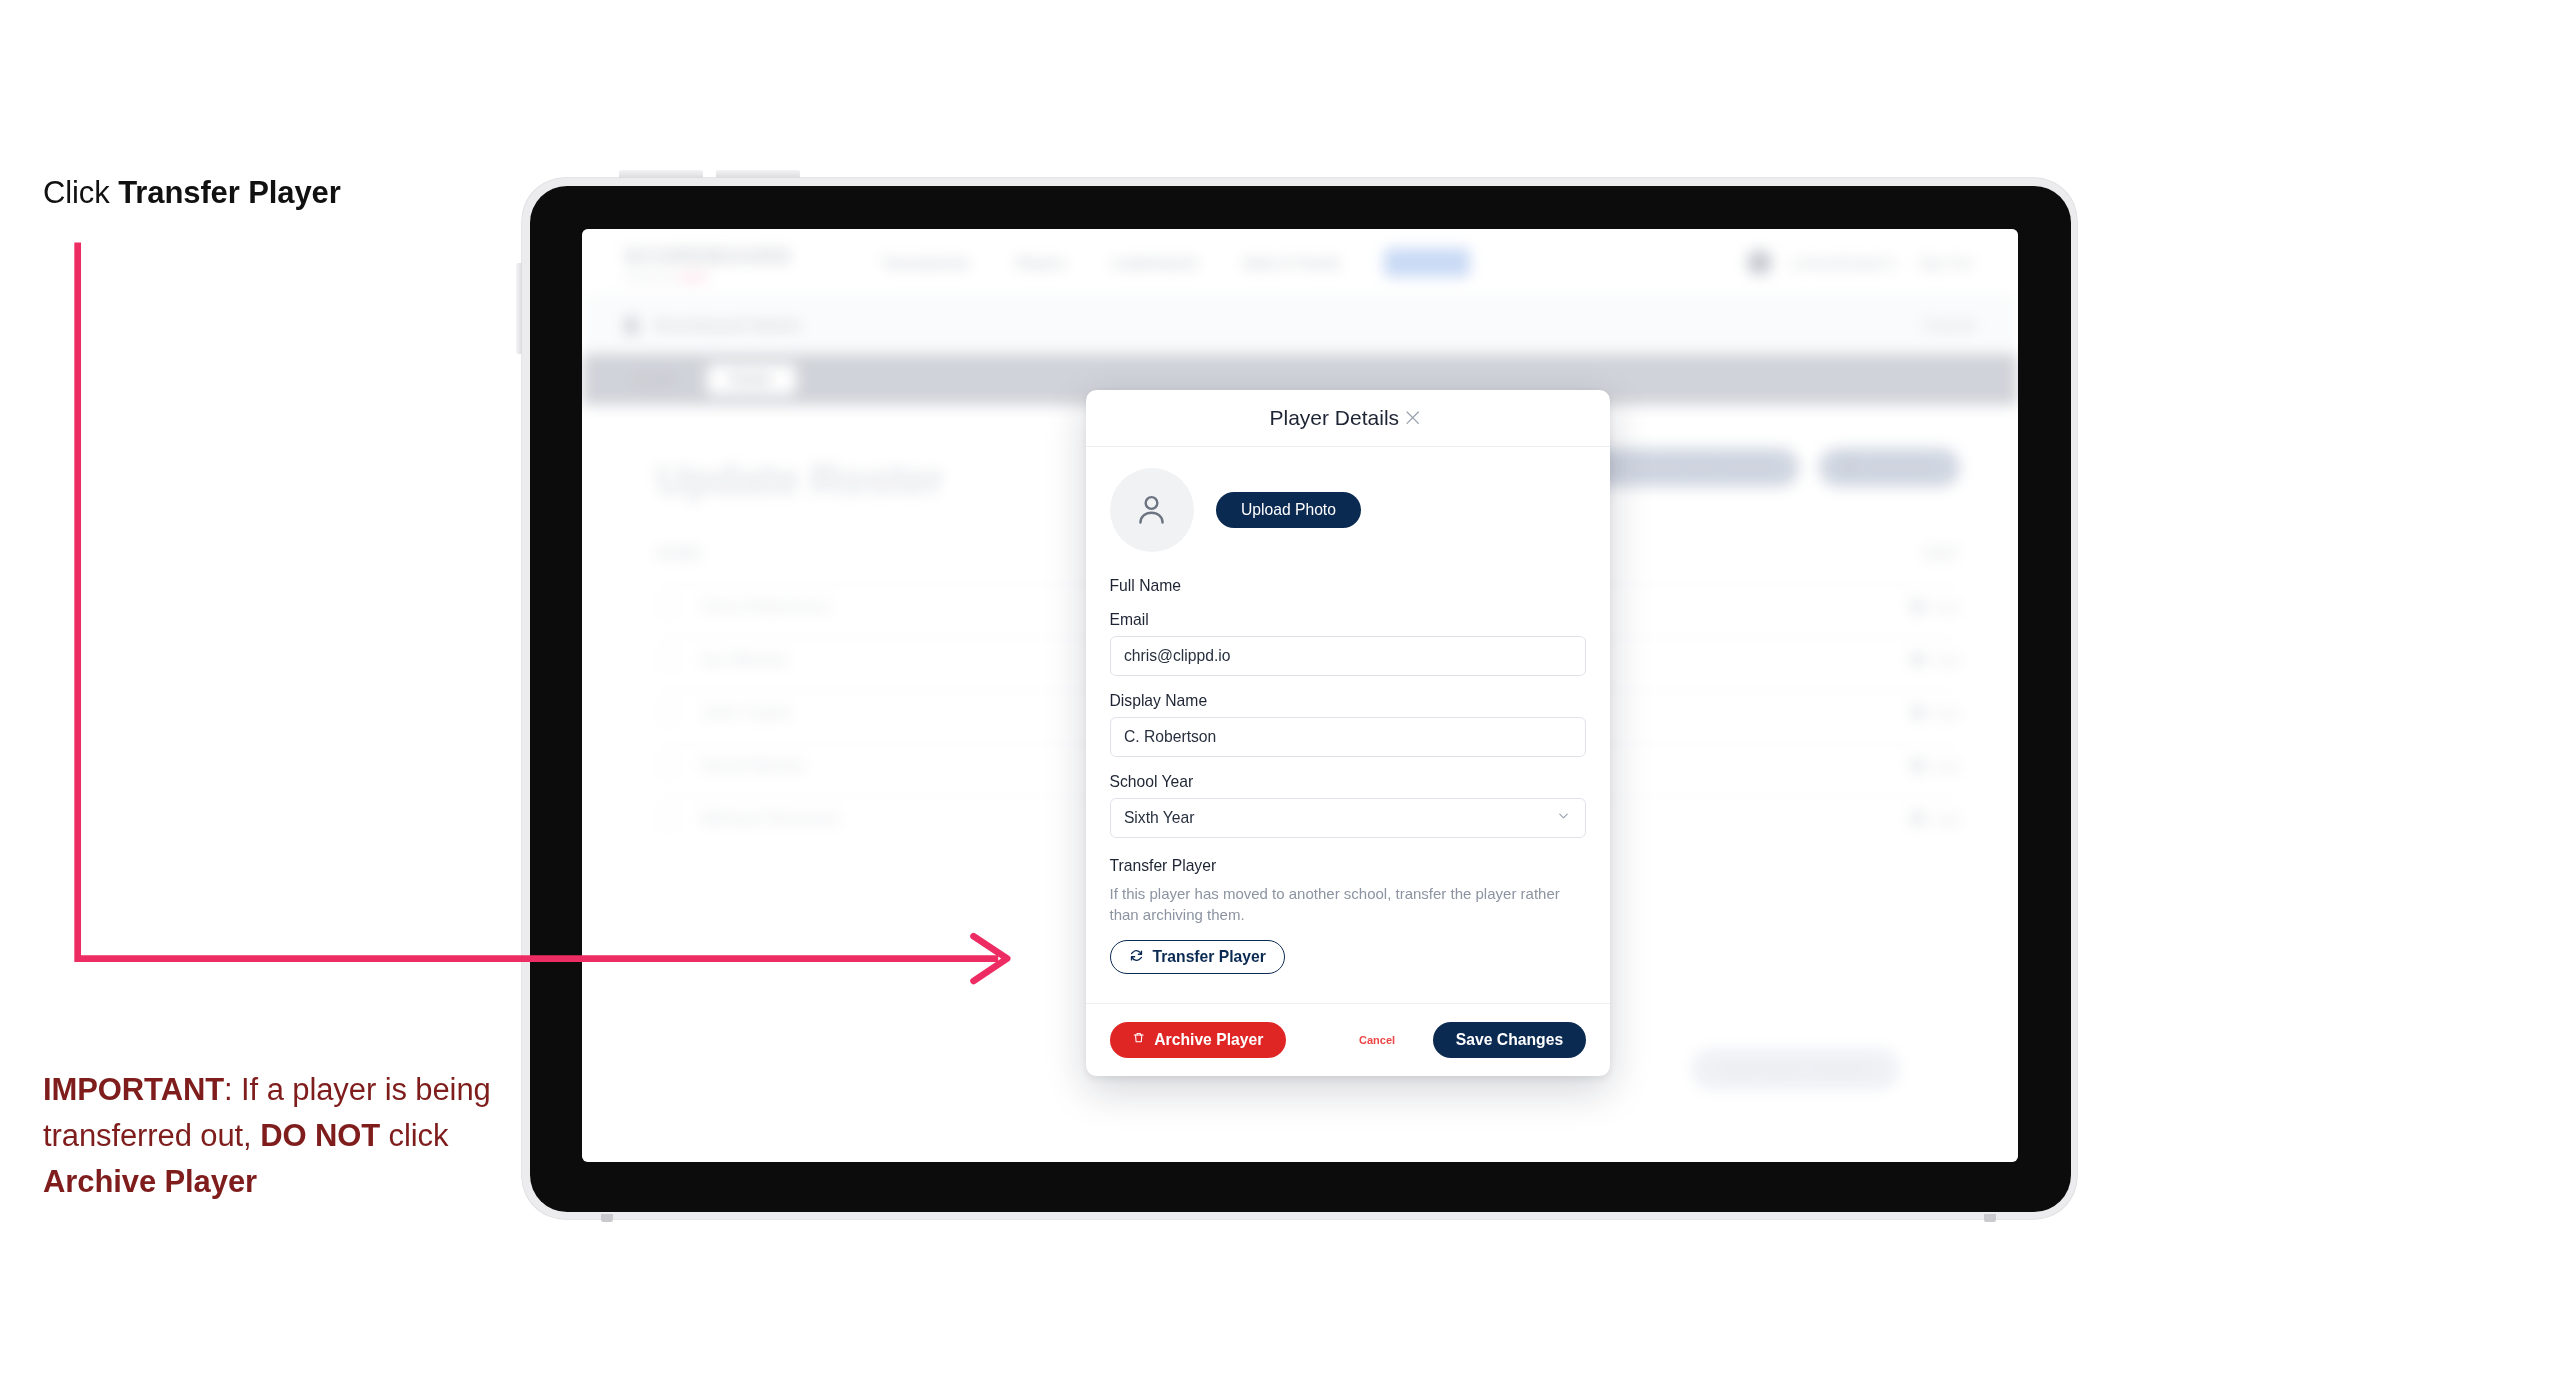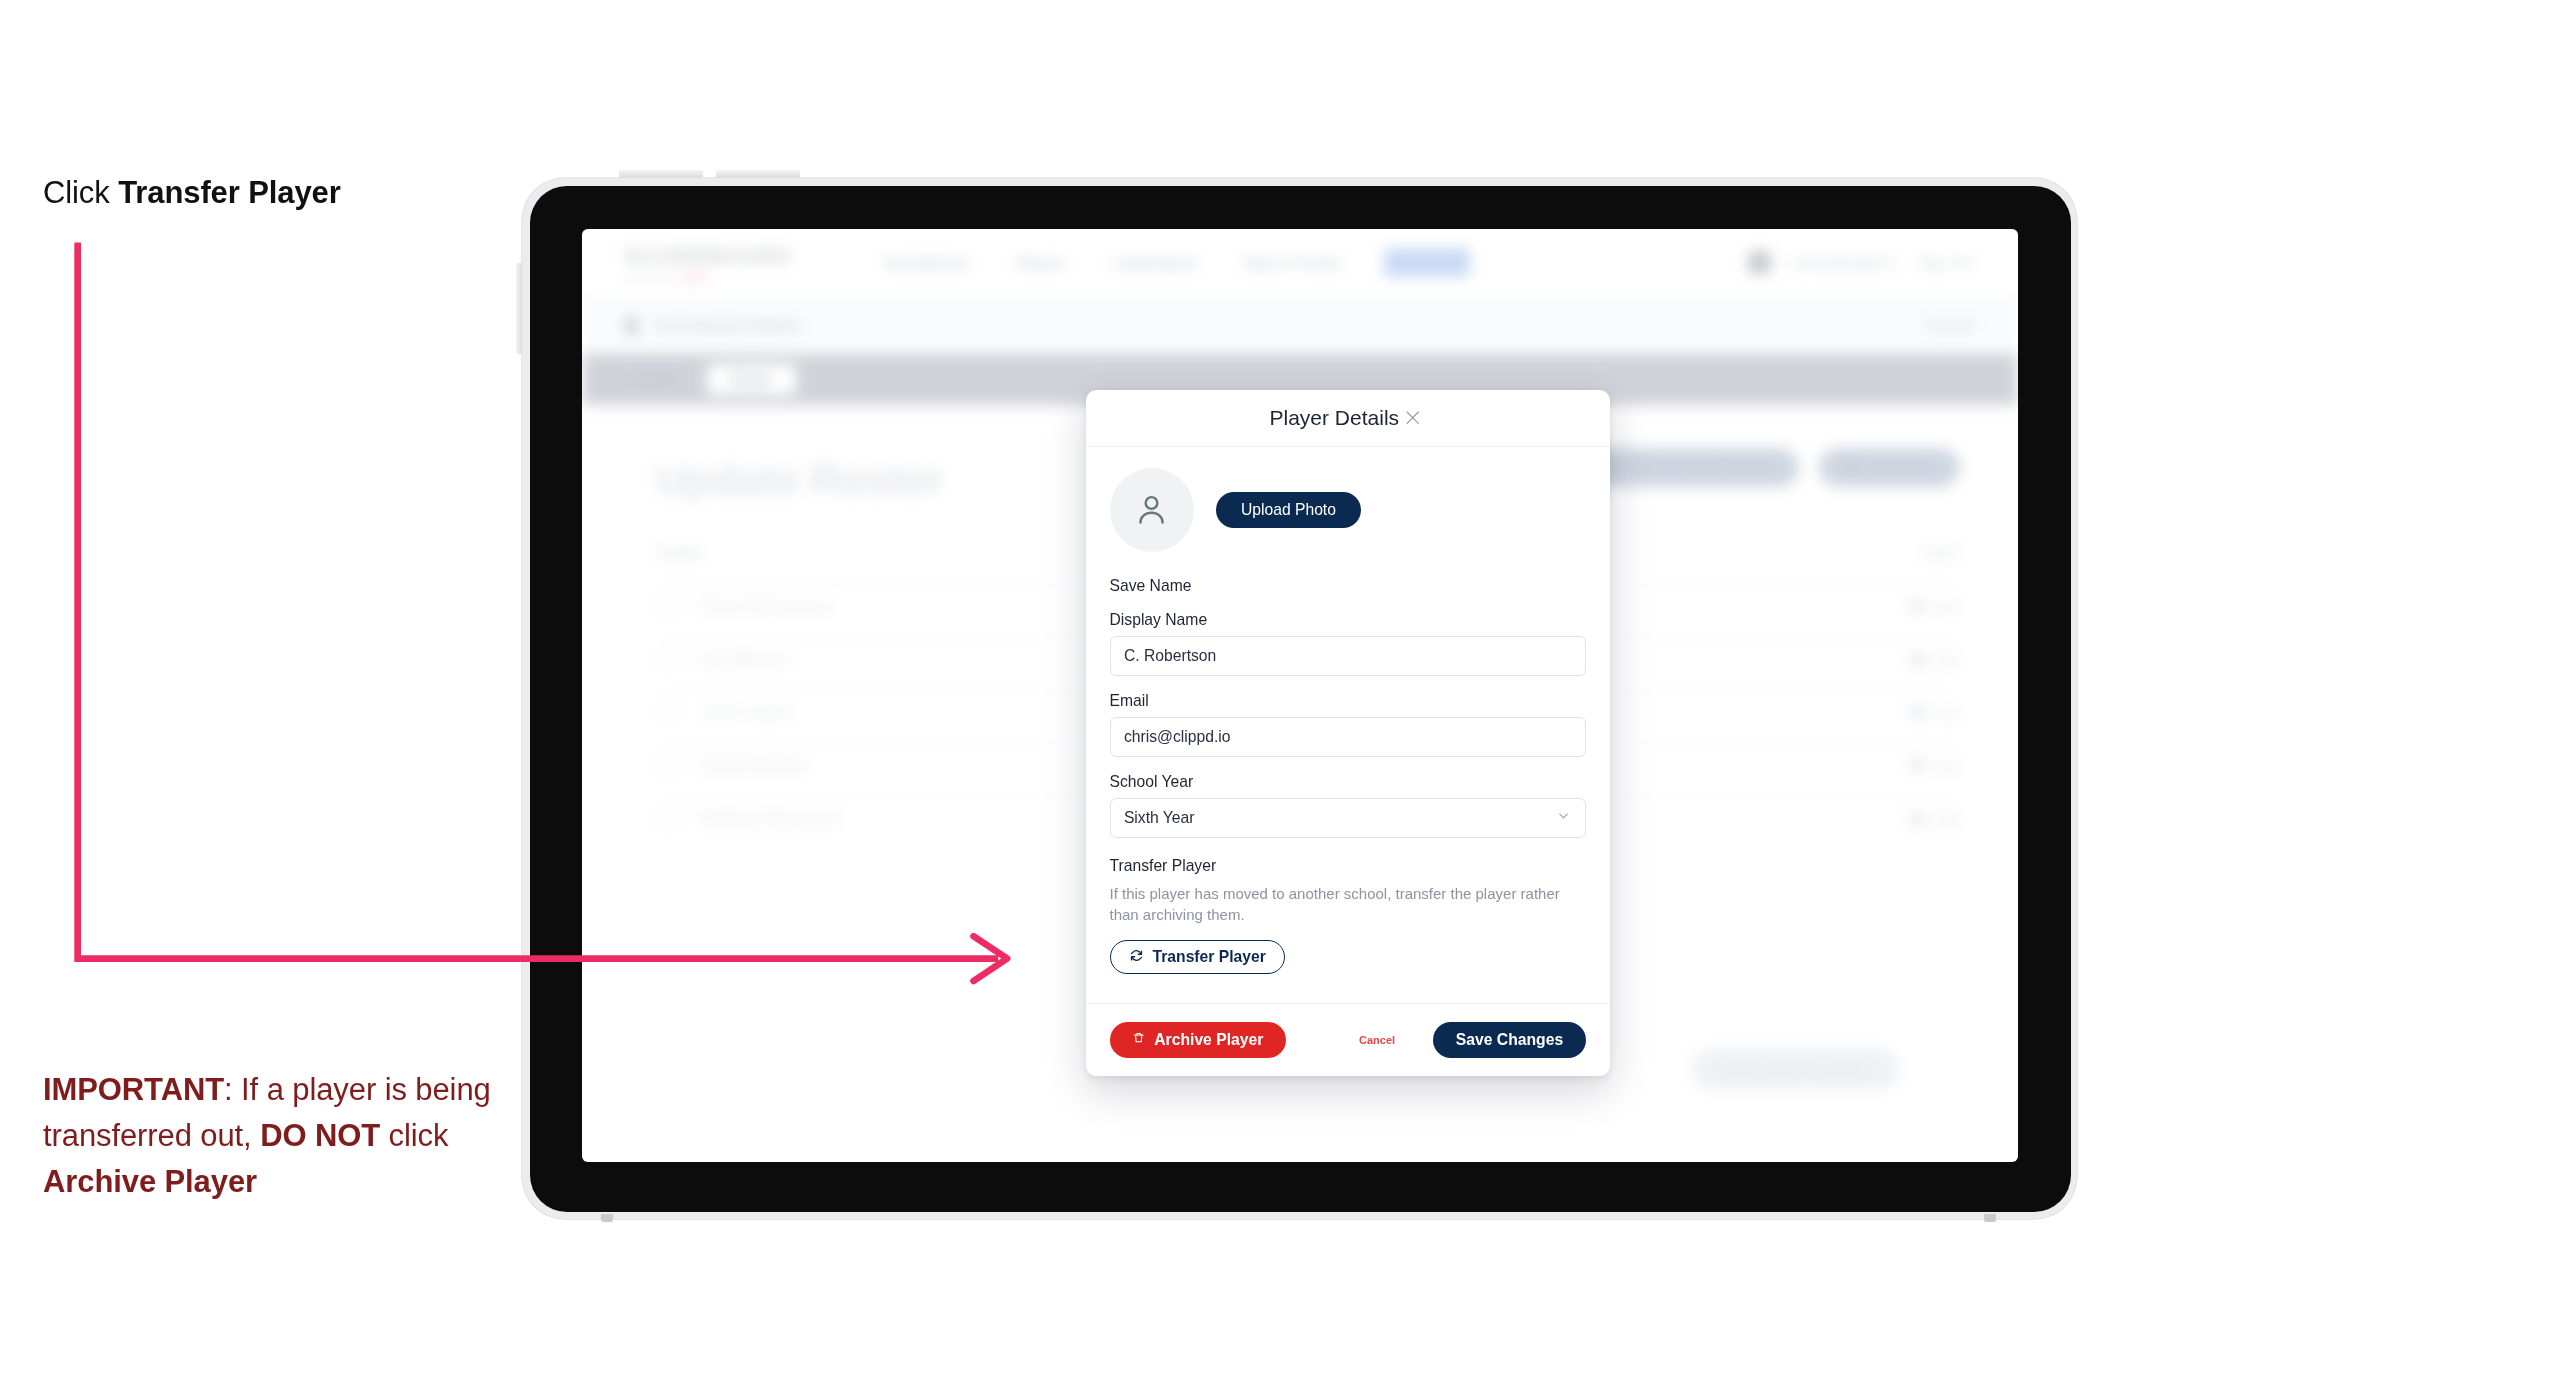--- a/index.html
+++ b/index.html
@@ -405,31 +405,31 @@
               <span class="avatar">
                 <svg width="39" height="39" viewBox="0 0 24 24" fill="none" stroke="#6b7480" stroke-width="1.5" stroke-linecap="round">
                   <circle cx="12" cy="8" r="3.6"></circle>
                   <path d="M5.2 20c0-3.6 3.1-6 6.8-6s6.8 2.4 6.8 6"></path>
                 </svg>
               </span>
               <button class="upload-btn">Upload Photo</button>
             </div>
 
             <div class="field">
-              <div class="field-label">Save Name</div>
+              <div class="field-label">Full Name</div>
+            </div>
+
+            <div class="field">
+              <div class="field-label">Email</div>
+              <input class="field-input" value="chris@clippd.io" style="">
             </div>
 
             <div class="field">
               <div class="field-label">Display Name</div>
               <input class="field-input" value="C. Robertson" style="">
-            </div>
-
-            <div class="field">
-              <div class="field-label">Email</div>
-              <input class="field-input" value="chris@clippd.io" style="">
             </div>
 
             <div class="field">
               <div class="field-label">School Year</div>
               <div class="field-select">
                 <span>Sixth Year</span>
                 <span class="chev">
                   <svg width="15" height="15" viewBox="0 0 24 24" fill="none" stroke="currentColor" stroke-width="1.8" stroke-linecap="round" stroke-linejoin="round">
                     <polyline points="6 9 12 15 18 9"></polyline>
                   </svg>

